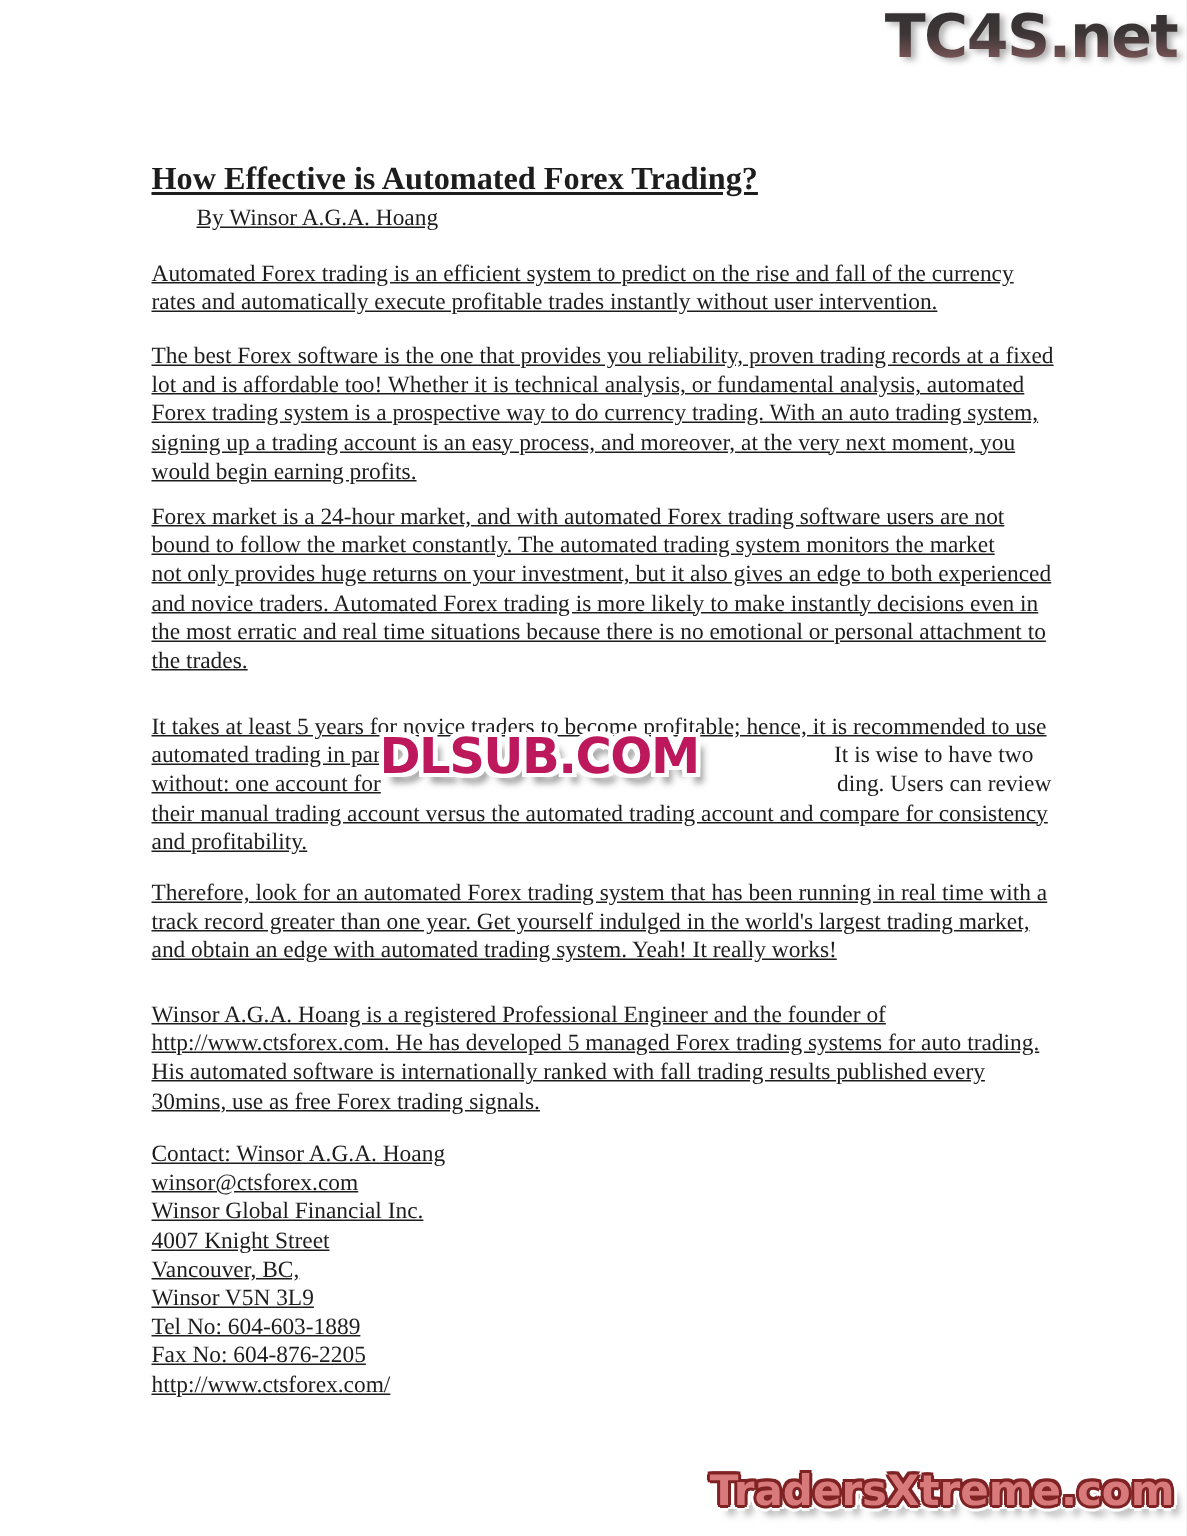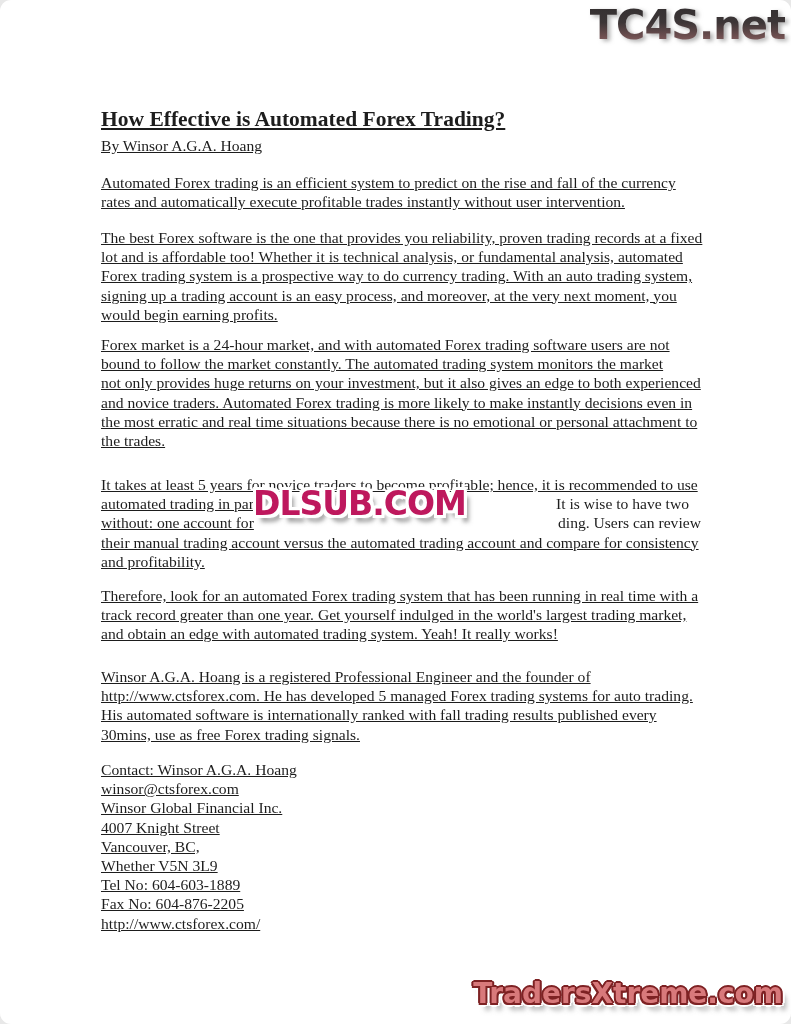--- a/index.html
+++ b/index.html
@@ -3,21 +3,20 @@
 <meta charset="utf-8">
 <style>
   html,body{margin:0;padding:0;background:#e8e8e8;}
   .page{
     position:relative;
     width:791px;height:1024px;
     background:#ffffff;
     overflow:hidden;
     font-family:"Liberation Serif", serif;
     color:#1d1d1d;
-    border-radius:11px;
   }
   
   .tc4s-logo{
     position:absolute;top:2px;right:6px;
     font-family:"DejaVu Sans", sans-serif;
     font-weight:bold;
     font-size:40px;
     letter-spacing:-1px;
     background:linear-gradient(180deg,#343031 10%,#3d3637 45%,#6e4f50 75%,#916a6b 95%);
     -webkit-background-clip:text;
@@ -27,21 +26,21 @@
   }
   
   .block{position:absolute;left:101px;width:622px;text-decoration:underline;}
   .title{
     top:92px;
     font-size:21.5px;
     font-weight:bold;
     line-height:26px;
     white-space:pre;
   }
-  .byline{top:136px;}
+  .byline{top:136px;margin-left:30px;}
   .para{font-size:15.6px;line-height:19.2px;}
   .line{white-space:pre;position:relative;}
   #para-p1{top:173px;}
   #para-p2{top:228px;}
   #para-p3{top:335px;}
   #para-p4{top:475px;}
   #para-p5{top:586px;}
   #para-bio{top:667px;}
   #para-contact{top:760px;}
   .frag-right{position:absolute;top:0;}
@@ -130,21 +129,21 @@
       <div class="line">His automated software is internationally ranked with fall trading results published every</div>
       <div class="line">30mins, use as free Forex trading signals.</div>
     </div>
 
   <div class="block para" id="para-contact">
       <div class="line">Contact: Winsor A.G.A. Hoang</div>
       <div class="line">winsor@ctsforex.com</div>
       <div class="line">Winsor Global Financial Inc.</div>
       <div class="line">4007 Knight Street</div>
       <div class="line">Vancouver, BC,</div>
-      <div class="line">Whether V5N 3L9</div>
+      <div class="line">Winsor V5N 3L9</div>
       <div class="line">Tel No: 604-603-1889</div>
       <div class="line">Fax No: 604-876-2205</div>
       <div class="line">http://www.ctsforex.com/</div>
     </div>
 
   <div class="watermark">DLSUB.COM</div>
 
   <div class="footer-logo">TradersXtreme.com</div>
 
 </div>

